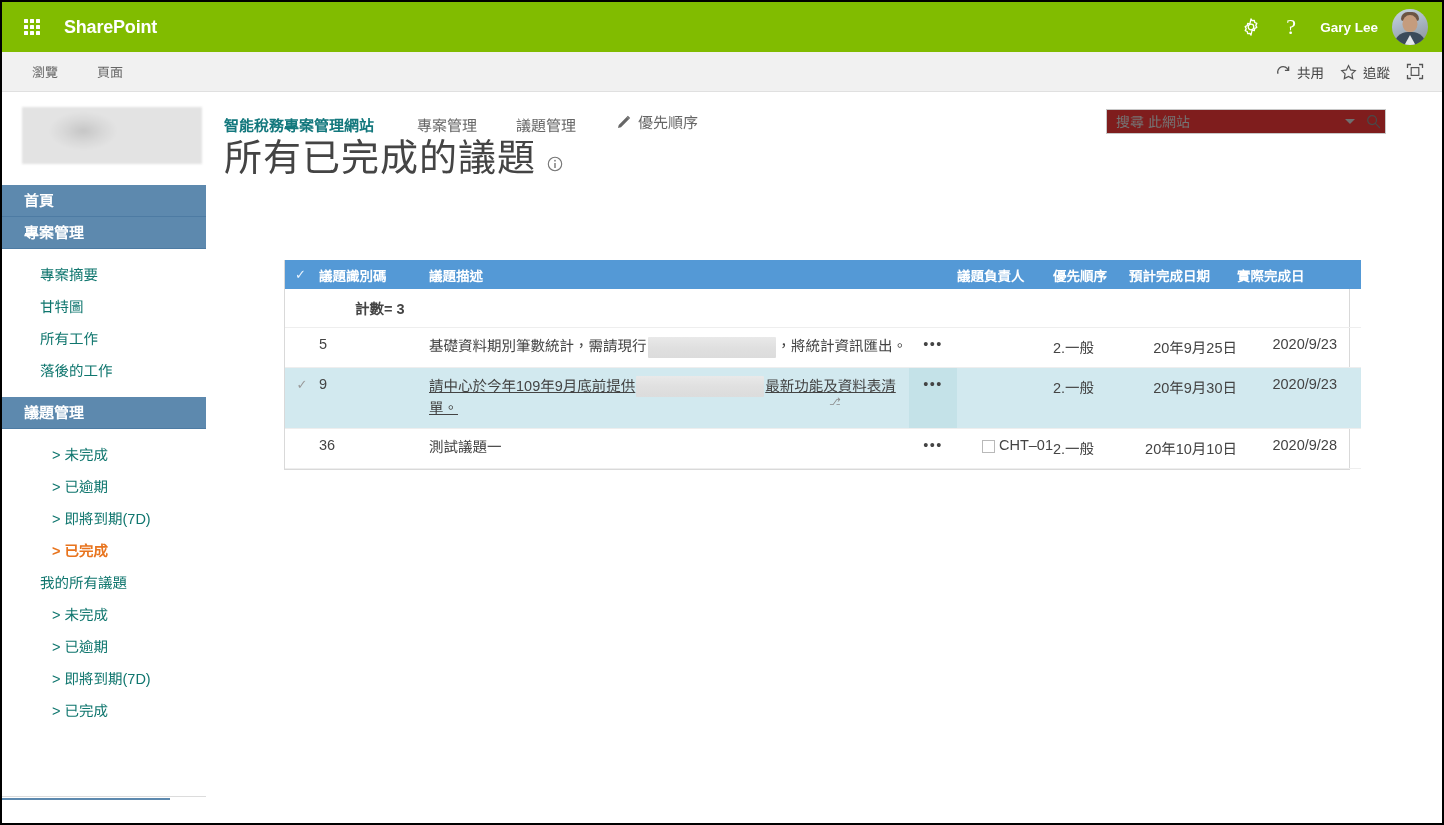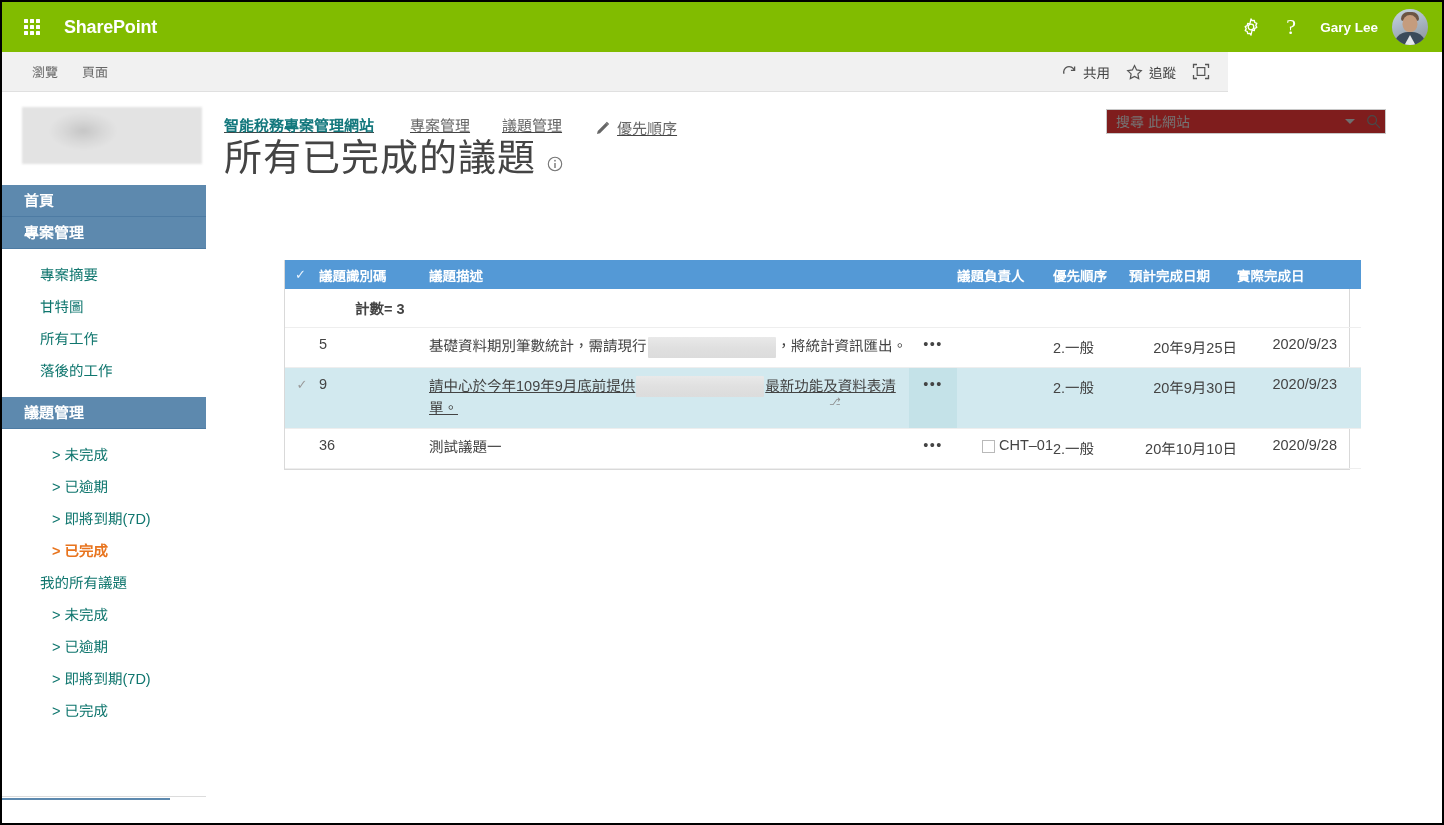--- a/index.html
+++ b/index.html
@@ -141,28 +141,29 @@
     transform: translateX(-50%);
     width: 11px; height: 10px;
     background: #e6e9ec;
     clip-path: polygon(50% 0, 100% 100%, 0 100%);
   }
 
   
   .ribbon {
     position: absolute;
     top: 50px; left: 0;
-    width: 1226px;
+    width: 1440px;
     height: 40px;
     background: #f1f1f1;
     border-bottom: 1px solid #e0e0e0;
     box-sizing: border-box;
     display: flex;
     align-items: center;
     padding-left: 20px;
+    gap: 15px;
   }
   .ribbon-tab {
     font-size: 13px;
     color: #666;
     padding: 4px 10px;
     margin-right: 4px;
     cursor: pointer;
   }
   .ribbon-right {
     margin-left: auto;
@@ -255,23 +256,22 @@
     left: 204px;
     right: 0;
     bottom: 0;
     background: #fff;
   }
   .topnav {
     position: absolute;
     top: 18px;
     left: 18px;
     display: flex;
-    align-items: flex-end;
-    gap: 4px;
-    text-decoration: underline;
+    align-items: flex-start;
+    gap: 11px;
   }
   .topnav-item {
     font-size: 15px;
     color: #666;
     padding: 3px 14px;
     cursor: pointer;
     white-space: nowrap;
   }
   .topnav-item.brand {
     color: #13787d;

